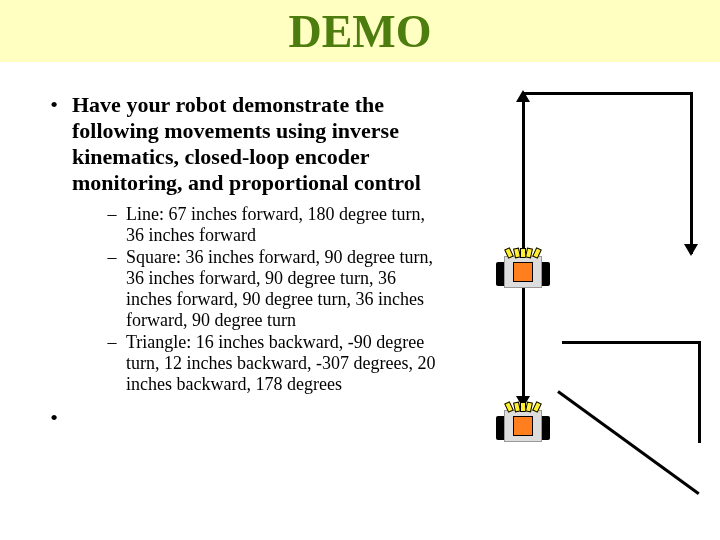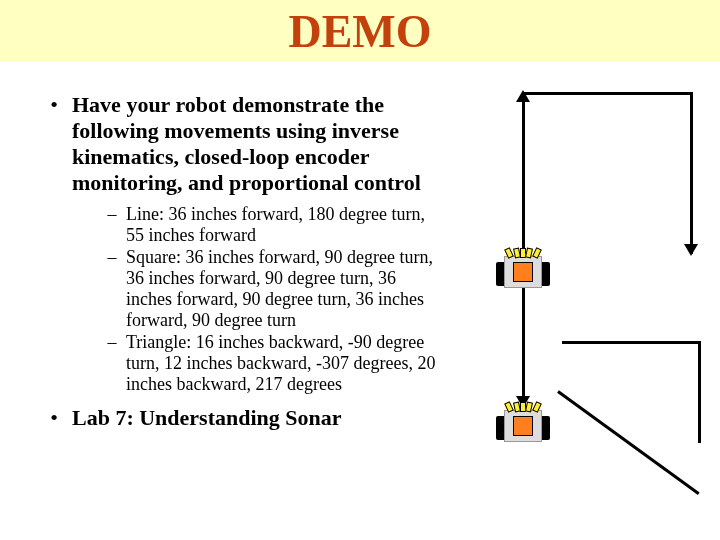--- a/index.html
+++ b/index.html
@@ -15,21 +15,21 @@
     width: 100%;
     height: 62px;
     background: #ffffc2;
     display: flex;
     align-items: center;
     justify-content: center;
   }
   .title-text {
     font-size: 46px;
     font-weight: bold;
-    color: #c2410c;
+    color: #4d7c0f;
   }
   .content {
     position: absolute;
     left: 36px;
     top: 92px;
     width: 400px;
     color: #000;
   }
   .bullet-1 {
     display: flex;
@@ -99,34 +99,33 @@
 </div>
 
 <div class="content">
   <div class="bullet-1">
     <span class="dot">•</span>
     <span class="txt">Have your robot demonstrate the following movements using inverse kinematics, closed-loop encoder monitoring, and proportional control</span>
   </div>
   <div class="subs">
     <div class="sub">
       <span class="dash">–</span>
-      <span class="txt">Line: 36 inches forward, 180 degree turn, 55 inches forward</span>
+      <span class="txt">Line: 67 inches forward, 180 degree turn, 36 inches forward</span>
     </div>
     <div class="sub">
       <span class="dash">–</span>
       <span class="txt">Square: 36 inches forward, 90 degree turn, 36 inches forward, 90 degree turn, 36 inches forward, 90 degree turn, 36 inches forward, 90 degree turn</span>
     </div>
     <div class="sub">
       <span class="dash">–</span>
-      <span class="txt">Triangle: 16 inches backward, -90 degree turn, 12 inches backward, -307 degrees, 20 inches backward, 217 degrees</span>
+      <span class="txt">Triangle: 16 inches backward, -90 degree turn, 12 inches backward, -307 degrees, 20 inches backward, 178 degrees</span>
     </div>
   </div>
   <div class="bullet-1">
     <span class="dot">•</span>
-    <span class="txt">Lab 7: Understanding Sonar</span>
   </div>
 </div>
 
 <div class="figures">
 
   <div class="arrow-line" style="left:90px; top:4px; width:3px; height:162px;"></div>
   <div class="arrow-head" style="left:84px; top:2px; border-left:7px solid transparent; border-right:7px solid transparent; border-bottom:12px solid #000;"></div>
   <div class="arrow-line" style="left:90px; top:4px; width:170px; height:3px;"></div>
   <div class="arrow-line" style="left:258px; top:4px; width:3px; height:162px;"></div>
   <div class="arrow-head" style="left:252px; top:156px; border-left:7px solid transparent; border-right:7px solid transparent; border-top:12px solid #000;"></div>

